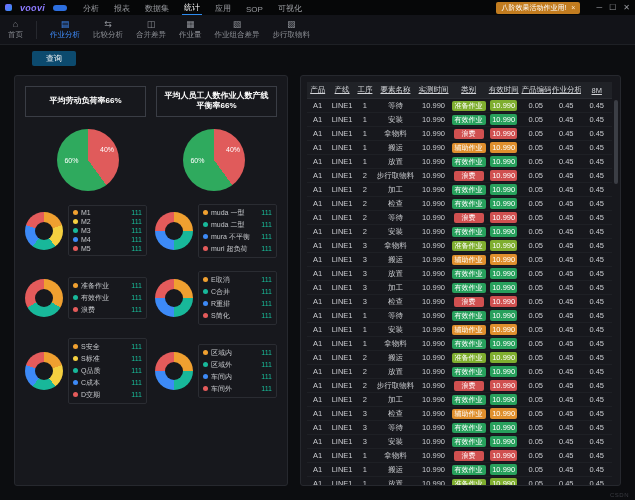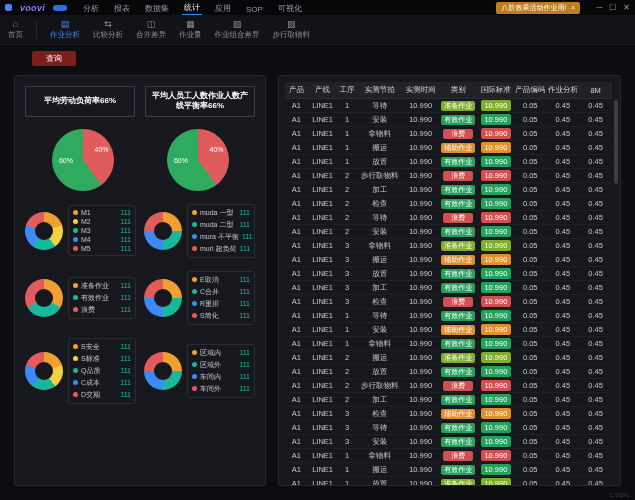--- a/index.html
+++ b/index.html
@@ -25,43 +25,43 @@
   .toolbar { height:30px; background:#121318; border-bottom:1px solid #1e2025; display:flex; align-items:center; padding:0 8px; gap:13px; }
   .tool-item { display:flex; flex-direction:column; align-items:center; gap:1px; font-size:7.5px; color:#8b8e94; cursor:default; }
   .tool-item .ticon { font-size:9px; line-height:9px; }
   .tool-item.active { color:#3d8af7; }
   .vdiv { width:1px; height:18px; background:#26282e; }
   
   .filterbar { height:26px; display:flex; align-items:center; padding:0 22px; font-size:8px; color:#9a9ca1; background:#0c0d10; }
   .ffield { display:flex; align-items:center; gap:4px; }
   .ffield input { width:92px; height:13px; background:#0a0b0d; border:1px solid #2a2c32; border-radius:2px; color:#ddd; font-size:8px; padding:0 3px; outline:none; }
   .gap1 { width:48px; } .gap2 { width:48px; } .gap3 { width:10px; }
-  .query-btn { background:#7f1d1d; color:#fff; border:none; border-radius:2px; font-size:8px; padding:2px 14px; cursor:pointer; }
+  .query-btn { background:#0c4a6e; color:#fff; border:none; border-radius:2px; font-size:8px; padding:2px 14px; cursor:pointer; }
   
   .content { display:flex; gap:12px; padding:4px 14px 12px; height:427px; }
   .panel { background:#17181d; border:1px solid #26282e; border-radius:3px; }
-  .left-panel { width:252px; padding:10px 10px 6px; overflow:hidden; }
+  .left-panel { width:274px; padding:10px 10px 6px; overflow:hidden; }
   .right-panel { flex:1; padding:6px 8px 6px 6px; overflow:hidden; position:relative; }
   
   .stats { display:flex; gap:10px; }
   .stat-box { flex:1; border:1px solid #3a3d45; padding:4px 5px; min-height:28px; display:flex; align-items:center; justify-content:center; text-align:center; font-size:8px; font-weight:bold; color:#fff; line-height:1.3; }
   .pies { display:flex; justify-content:space-around; margin:12px 0 4px; }
   .pie { width:62px; height:62px; border-radius:50%; position:relative; flex:none; }
   .pie-label { position:absolute; font-size:7px; color:#fff; }
   .chart-row { display:flex; gap:8px; margin-top:13px; }
   .chart-group { flex:1; display:flex; align-items:center; gap:5px; min-width:0; }
   .donut { width:38px; height:38px; border-radius:50%; position:relative; flex:none; }
   .donut::after { content:""; position:absolute; inset:10px; border-radius:50%; background:#17181d; }
   .legend { flex:1; border:1px solid #2a2c32; border-radius:2px; padding:3px 4px; display:flex; flex-direction:column; gap:2px; min-width:0; }
   .legend-item { display:flex; align-items:center; gap:3px; font-size:7px; color:#c4c6ca; white-space:nowrap; }
   .ldot { width:5px; height:5px; border-radius:50%; flex:none; }
   .lval { margin-left:auto; color:#19be9b; }
   
   table { width:100%; border-collapse:collapse; font-size:7.5px; table-layout:fixed; }
-  thead th { background:#202227; color:#d2d4d8; font-weight:normal; padding:3px 1px; border-bottom:1px solid #2a2c32; white-space:nowrap; overflow:hidden; }
+  thead th { background:#202227; color:#d2d4d8; font-weight:normal; padding:3px 1px; border-bottom:1px solid #2a2c32; white-space:nowrap; overflow:hidden;text-decoration:underline; }
   tbody td { padding:1px 1px; text-align:center; color:#c9cbcf; border-bottom:1px solid #1e2025; white-space:nowrap; overflow:hidden; height:13px; }
   .badge { display:inline-block; min-width:30px; padding:0 3px; border-radius:2px; color:#fff; font-size:7px; line-height:10px; }
   .cellfill { display:block; margin:0 2px; border-radius:2px; color:#fff; line-height:11px; }
   .tscroll { position:absolute; right:2px; top:24px; width:4px; height:84px; background:#3b3e45; border-radius:2px; }
   .watermark { position:absolute; right:6px; bottom:2px; font-size:6px; color:#3a3c42; letter-spacing:.5px; }
 </style>
 </head>
 <body>
 
 <div class="titlebar">
@@ -306,24 +306,24 @@
       </div>
   </div>
 
   <div class="panel right-panel">
     <table>
       <thead>
           <tr id="thead-row">
             <th style="width: 7%;">产品</th>
             <th style="width: 9%;">产线</th>
             <th style="width: 6%;">工序</th>
-            <th style="width: 14%;">实测节拍</th>
+            <th style="width: 14%;">要素名称</th>
             <th style="width: 11%; margin-left: 18px;">实测时间</th>
             <th style="width: 12%;">类别</th>
-            <th style="width: 11%;">国际标准</th>
+            <th style="width: 11%;">有效时间</th>
             <th style="width: 10%;">产品编码</th>
             <th style="width: 10%;">作业分析</th>
             <th style="width: 10%;">8M</th>
           </tr>
         </thead>
       <tbody id="tbody">
           <tr>
             <td>A1</td>
             <td>LINE1</td>
             <td>1</td>

